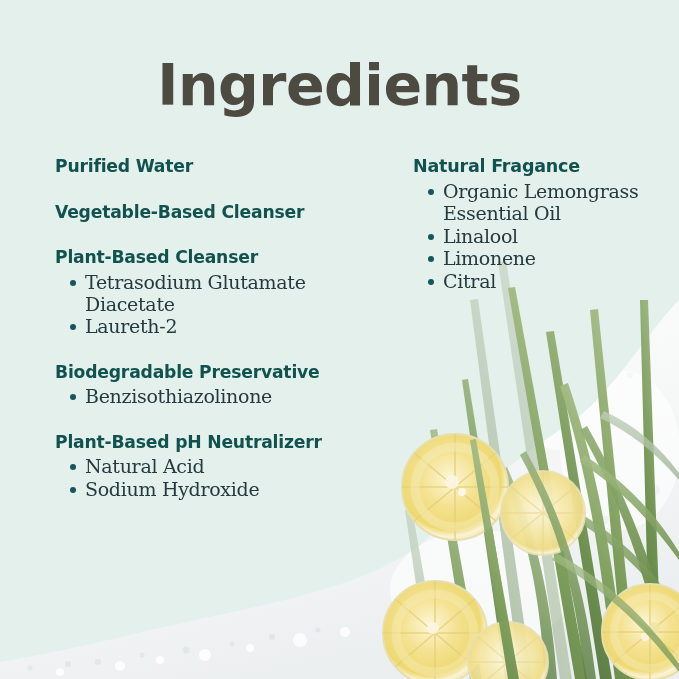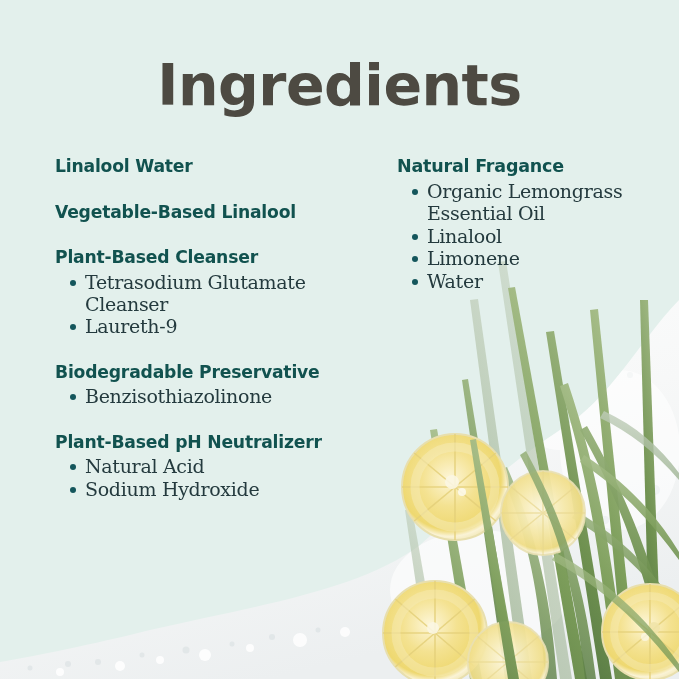--- a/index.html
+++ b/index.html
@@ -44,21 +44,21 @@
     font-family: "DejaVu Sans", sans-serif;
     z-index: 5;
   }
 
   
   .column {
     position: absolute;
     z-index: 5;
   }
   #col-left  { left: 55px;  top: 156px; width: 330px; }
-  #col-right { left: 397px; top: 156px; width: 260px; }
+  #col-right { left: 413px; top: 156px; width: 260px; }
 
   .section { margin-bottom: 24px; }
   .section:last-child { margin-bottom: 0; }
 
   .sec-heading {
     font-family: "DejaVu Sans", sans-serif;
     font-weight: bold;
     font-size: 17.5px;
     color: #11524f;
     letter-spacing: -0.2px;
@@ -308,32 +308,32 @@
       <path d="M 585 679 C 575 590, 560 530, 520 455 L 526 451 C 568 528, 585 590, 596 679 Z" fill="url(#bladeG2)" opacity="0.9"></path>
       <path d="M 679 672 C 640 622, 600 586, 552 560 L 556 553 C 606 580, 646 617, 679 664 Z" fill="url(#bladeG)" opacity="0.8"></path>
     </g>
   </svg>
 
   <div id="title">Ingredients</div>
 
   <div id="col-left" class="column">
 
     <div class="section">
-      <div class="sec-heading">Linalool Water</div>
-    </div>
-
-    <div class="section">
-      <div class="sec-heading">Vegetable-Based Linalool</div>
+      <div class="sec-heading">Purified Water</div>
+    </div>
+
+    <div class="section">
+      <div class="sec-heading">Vegetable-Based Cleanser</div>
     </div>
 
     <div class="section">
       <div class="sec-heading">Plant-Based Cleanser</div>
       <ul class="items">
-        <li>Tetrasodium Glutamate Cleanser</li>
-        <li>Laureth-9</li>
+        <li>Tetrasodium Glutamate Diacetate</li>
+        <li>Laureth-2</li>
       </ul>
     </div>
 
     <div class="section">
       <div class="sec-heading">Biodegradable Preservative</div>
       <ul class="items">
         <li>Benzisothiazolinone</li>
       </ul>
     </div>
 
@@ -347,18 +347,18 @@
 
   </div>
 
   <div id="col-right" class="column">
     <div class="section">
       <div class="sec-heading">Natural Fragance</div>
       <ul class="items">
         <li>Organic Lemongrass Essential Oil</li>
         <li>Linalool</li>
         <li>Limonene</li>
-        <li>Water</li>
+        <li>Citral</li>
       </ul>
     </div>
   </div>
 
 </div>
 
 </body></html>

